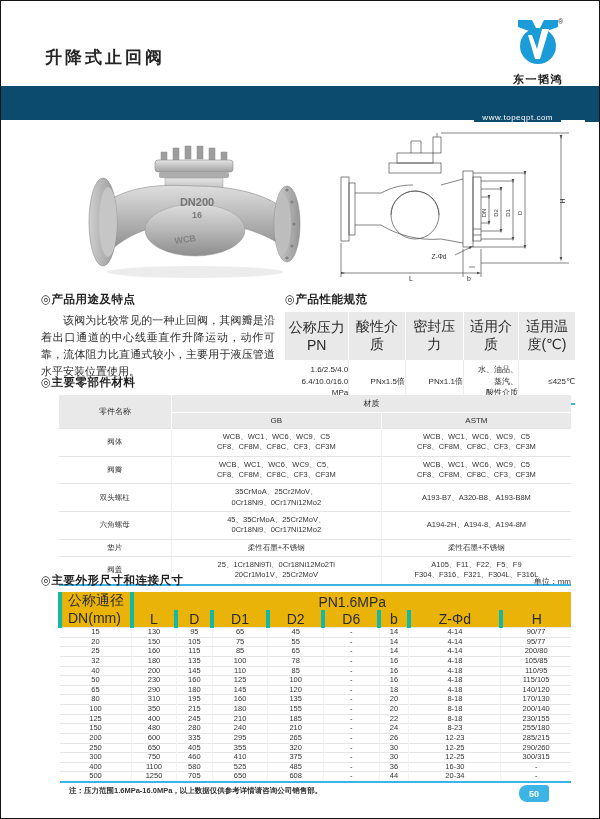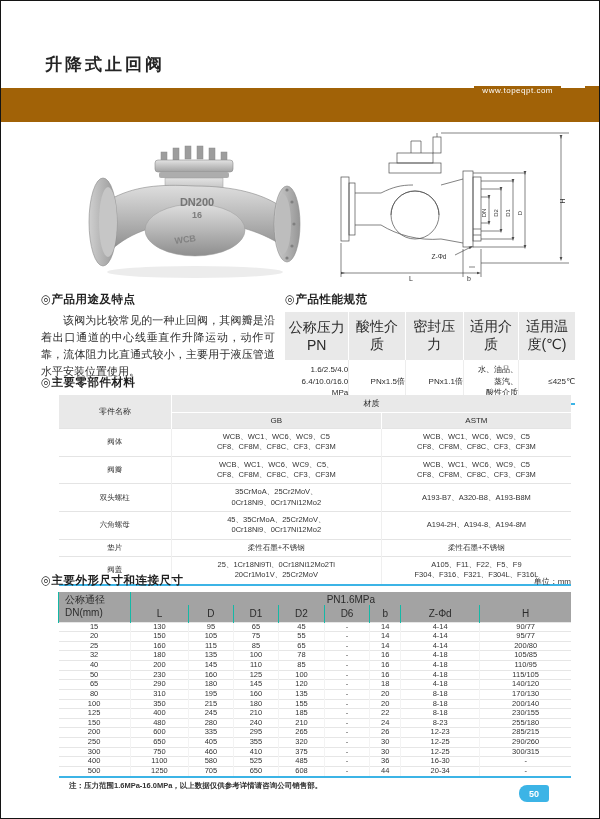--- a/index.html
+++ b/index.html
@@ -1,26 +1,26 @@
 <!DOCTYPE html>
 <html><head>
 <meta charset="utf-8">
 <style>
   * { margin:0; padding:0; box-sizing:border-box; }
   html,body { background:#fff; }
   body { font-family:"Liberation Sans","DejaVu Sans",sans-serif; color:#2b2b2b; }
   .page { position:relative; width:600px; height:819px; background:#fff; border:1px solid #141414; overflow:hidden; }
 
   
-  .title { position:absolute; left:44px; top:52px; font-size:17px; font-weight:bold; letter-spacing:3px; color:#252525; }
+  .title { position:absolute; left:44px; top:45px; font-size:17px; font-weight:bold; letter-spacing:3px; color:#252525; }
   .logo-wrap { position:absolute; left:503px; top:15px; width:68px; text-align:center; }
   .brand { font-size:11px; font-weight:bold; letter-spacing:1.5px; color:#1a1a1a; margin-top:2px; }
 
   
-  .band { position:absolute; left:0; top:85px; width:600px; height:36px; background:#a16207; display:flex; align-items:flex-start; }
+  .band { position:absolute; left:0; top:85px; width:600px; height:36px; background:#0c4a6e; display:flex; align-items:flex-end; }
   .band .line { flex:1; height:2px; background:#fff; }
   .band .url { font-size:8px; color:#fff; padding:0 8px; letter-spacing:.5px; }
   .band .line-short { width:24px; height:2px; background:#fff; margin-right:16px; }
 
   
   .photo-svg { position:absolute; left:78px; top:133px; }
   .draw-svg { position:absolute; left:322px; top:130px; }
 
   
   .sec-h { font-size:11.5px; font-weight:bold; color:#1f1f1f; letter-spacing:.5px; }
@@ -38,37 +38,46 @@
   .mat-table { width:513px; margin-left:17px; border-collapse:collapse; margin-top:5px; border-bottom:2px solid #3CB4E6; }
   .mat-table th { background:#e9e9e9; font-weight:normal; font-size:8px; padding:3px 2px; border-left:1px solid #fff; }
   .mat-table th.sub { border-top:1px solid #fff; }
   .mat-table td { font-size:7.5px; text-align:center; white-space:pre-line; line-height:1.35; padding:3.2px 2px; border-top:1px solid #e4e4e4; border-left:1px solid #efefef; color:#333; }
   .mat-table td:first-child { border-left:none; }
   .mat-table col.c-part { width:22%; } .mat-table col.c-gb { width:41%; } .mat-table col.c-astm { width:37%; }
 
   .dims { position:absolute; left:40px; top:572px; width:532px; }
   .dims .unit { position:absolute; right:2px; top:3px; font-size:8px; color:#333; }
   .dim-table { width:513px; margin-left:17px; border-collapse:collapse; margin-top:4px; border-bottom:2px solid #3CB4E6; }
-  .dim-table th { background:#a3a3a3; font-weight:normal; font-size:10px; border-left:1px solid #14b8a6; }
+  .dim-table th { background:#eab308; font-weight:normal; font-size:14px; border-left:4px solid #14b8a6; }
   .dim-table th.group { height:13px; padding-top:2px;text-align:center; }
   .dim-table th.dn { text-align:left; padding-left:6px; white-space:pre-line; line-height:1.25; width:14%; }
   .dim-table th.col { height:17px; }
   .dim-table tbody td { font-size:7.5px; text-align:center; height:9px; line-height:1.15; padding:0; border-top:1px solid #e6e6e6; border-left:1px solid #f3f3f3; color:#333; }
   .dim-table tbody td:first-child { border-left:none; }
   .note { margin-left:28px; margin-top:3px; font-size:7.5px; font-weight:bold; color:#333; }
 
   .page-badge { position:absolute; left:518px; top:784px; width:30px; height:17px; background:#3CB4E6; border-radius:8px 3px 3px 8px; color:#fff; font-size:9px; font-weight:bold; display:flex; align-items:center; justify-content:center; }
 </style>
 </head>
 <body>
 
 <div class="page">
 
   <div class="title">升降式止回阀</div>
 
+  <div class="logo-wrap">
+    <svg width="50" height="50" viewBox="0 0 50 50">
+      <polygon points="5,4 19,4 23,12 27,12 31,4 45,4 45,11 34,15 16,15 5,11" fill="#1B9CD8"></polygon>
+      <circle cx="25" cy="30" r="18" fill="#1B9CD8"></circle>
+      <path d="M15,19 L22,43 L27,43 L36,13 L29,13 L24,33 L19,19 Z" fill="#ffffff"></path>
+      <text x="45" y="8" font-size="7" fill="#333">®</text>
+    </svg>
+    <div class="brand">东一韬鸿</div>
+  </div>
 
   <div class="band">
     <div class="line"></div>
     <div class="url">www.topeqpt.com</div>
     <div class="line-short"></div>
   </div>
 
   <svg class="photo-svg" width="232" height="148" viewBox="0 0 232 148">
     <defs>
       <linearGradient id="gBody" x1="0" y1="0" x2="0" y2="1">

